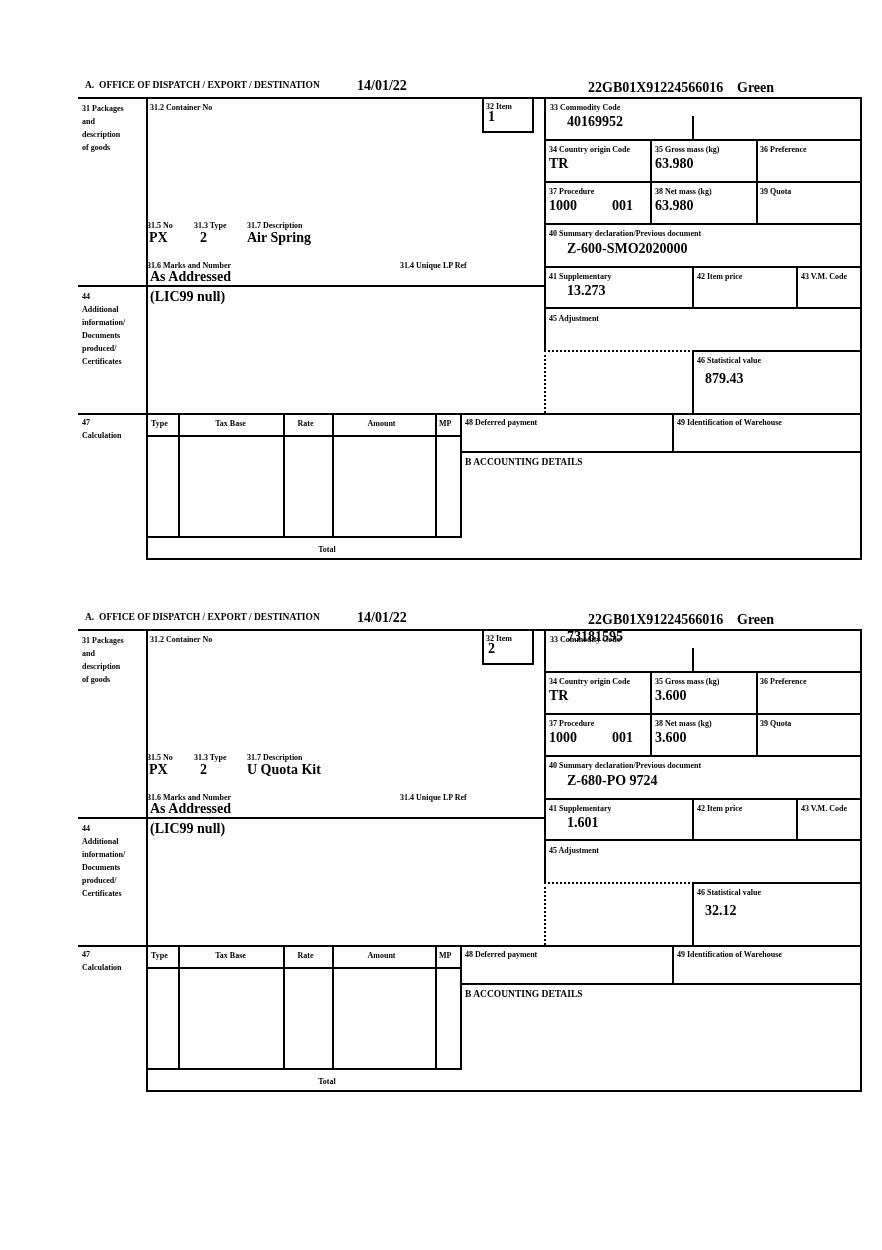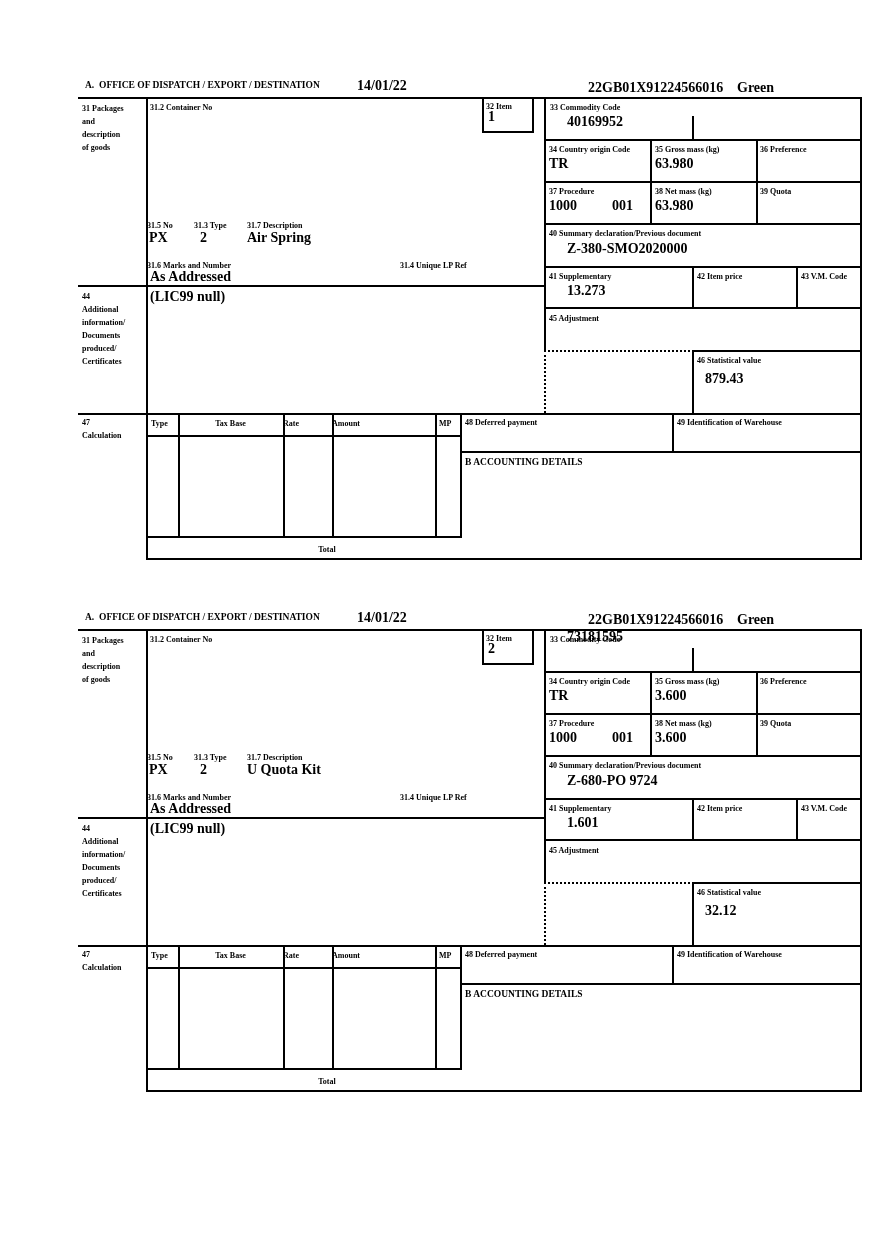--- a/index.html
+++ b/index.html
@@ -8,21 +8,21 @@
   .block{position:absolute;left:0;width:882px;height:482px;}
   .hl,.vl{position:absolute;background:#000;}
   .hl{height:2px;}
   .vl{width:2px;}
   .dhl{position:absolute;height:0;border-top:2px dotted #000;background:none;}
   .dvl{position:absolute;width:0;border-left:2px dotted #000;background:none;}
   .lbl{position:absolute;font-size:8px;font-weight:bold;line-height:13px;white-space:pre-line;}
   .val{position:absolute;font-size:14px;font-weight:bold;white-space:pre;line-height:15px;}
   .hdr{position:absolute;font-size:9.5px;font-weight:bold;white-space:pre;}
   .ctr{text-align:center;}
-  .rgt{text-align:left;}
+  .rgt{text-align:center;}
 </style>
 </head>
 <body>
 
 <div class="page" id="page">
 <div class="block" style="top: 78px;">
 
   <div class="hdr" style="left:85px;top:2px;">A.  OFFICE OF DISPATCH / EXPORT / DESTINATION</div>
   <div class="val" style="left:357px;top:0px;">14/01/22</div>
   <div class="val" style="left:588px;top:2px;">22GB01X91224566016</div>
@@ -102,21 +102,21 @@
   <div class="lbl" style="left:655px;top:65px;">35 Gross mass (kg)</div>
   <div class="val" style="left:655px;top:78px;">63.980</div>
   <div class="lbl" style="left:760px;top:65px;">36 Preference</div>
   <div class="lbl" style="left:549px;top:107px;">37 Procedure</div>
   <div class="val" style="left:549px;top:120px;">1000</div>
   <div class="val" style="left:612px;top:120px;">001</div>
   <div class="lbl" style="left:655px;top:107px;">38 Net mass (kg)</div>
   <div class="val" style="left:655px;top:120px;">63.980</div>
   <div class="lbl" style="left:760px;top:107px;">39 Quota</div>
   <div class="lbl" style="left:549px;top:149px;">40 Summary declaration/Previous document</div>
-  <div class="val" style="left:567px;top:163px;">Z-380-SMO2020000</div>
+  <div class="val" style="left:567px;top:163px;">Z-600-SMO2020000</div>
   <div class="lbl" style="left:549px;top:192px;">41 Supplementary</div>
   <div class="val" style="left:567px;top:205px;">13.273</div>
   <div class="lbl" style="left:697px;top:192px;">42 Item price</div>
   <div class="lbl" style="left:801px;top:192px;">43 V.M. Code</div>
   <div class="lbl" style="left:549px;top:234px;">45 Adjustment</div>
   <div class="lbl" style="left:697px;top:276px;">46 Statistical value</div>
   <div class="val" style="left:705px;top:293px;">879.43</div>
 
   <div class="lbl" style="left:151px;top:339px;">Type</div>
   <div class="lbl ctr" style="left:178px;top:339px;width:105px;">Tax Base</div>

